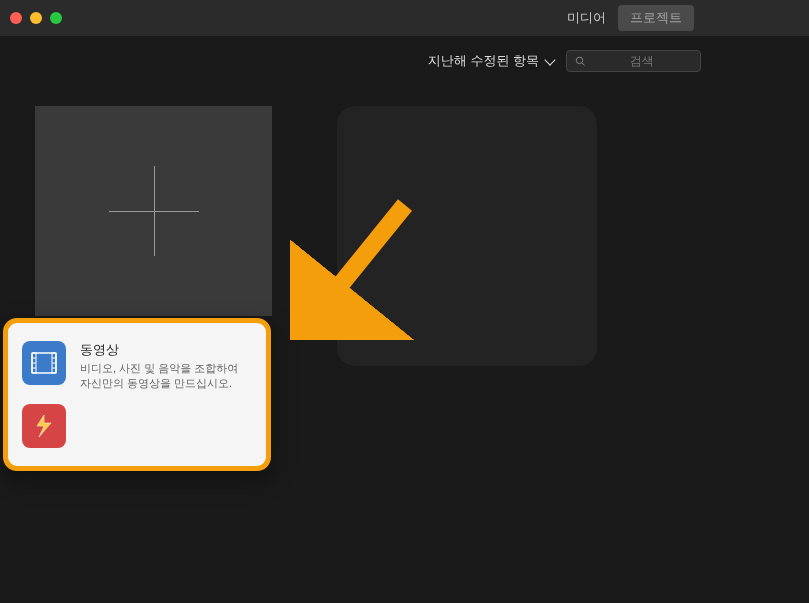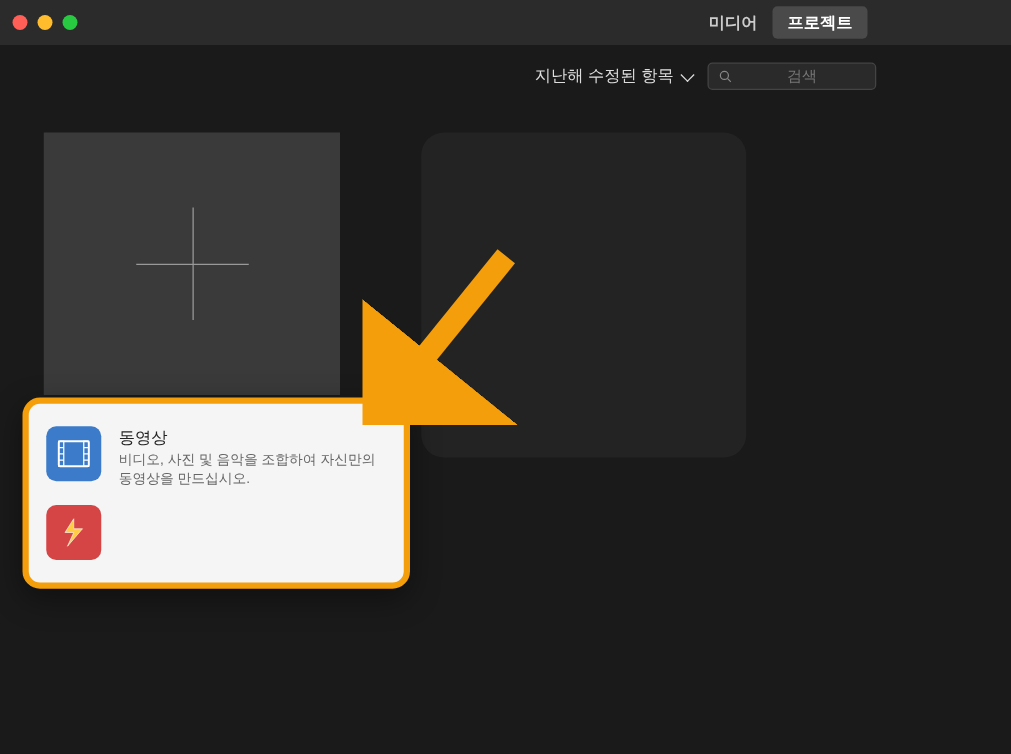--- a/index.html
+++ b/index.html
@@ -41,26 +41,25 @@
       right: 115px;
       display: flex;
       align-items: center;
       gap: 0;
     }
     .nav-tab {
       color: #ccc;
       font-size: 13px;
       padding: 4px 12px;
       cursor: pointer;
-      font-weight: bold;
     }
     .nav-tab.active {
       background: #4a4a4a;
       border-radius: 4px;
-      color: #ffffff;
+      color: #a3a3a3;
     }
     .toolbar {
       height: 50px;
       display: flex;
       align-items: center;
       justify-content: flex-end;
       padding: 0 108px 0 20px;
       gap: 12px;
     }
     .filter-label {
@@ -147,23 +146,23 @@
       left: 0;
     }
     .project-tile {
       width: 260px;
       height: 260px;
       background: #232323;
       border-radius: 18px;
     }
     .popover {
       position: absolute;
-      left: 18px;
+      left: 3px;
       top: 318px;
-      width: 310px;
+      width: 268px;
       background: #f5f5f5;
       border: 5px solid #f59e0b;
       border-radius: 14px;
       padding: 12px 14px;
       box-shadow: 0 8px 24px rgba(0,0,0,0.4);
     }
     .popover-item {
       display: flex;
       align-items: flex-start;
       gap: 14px;

